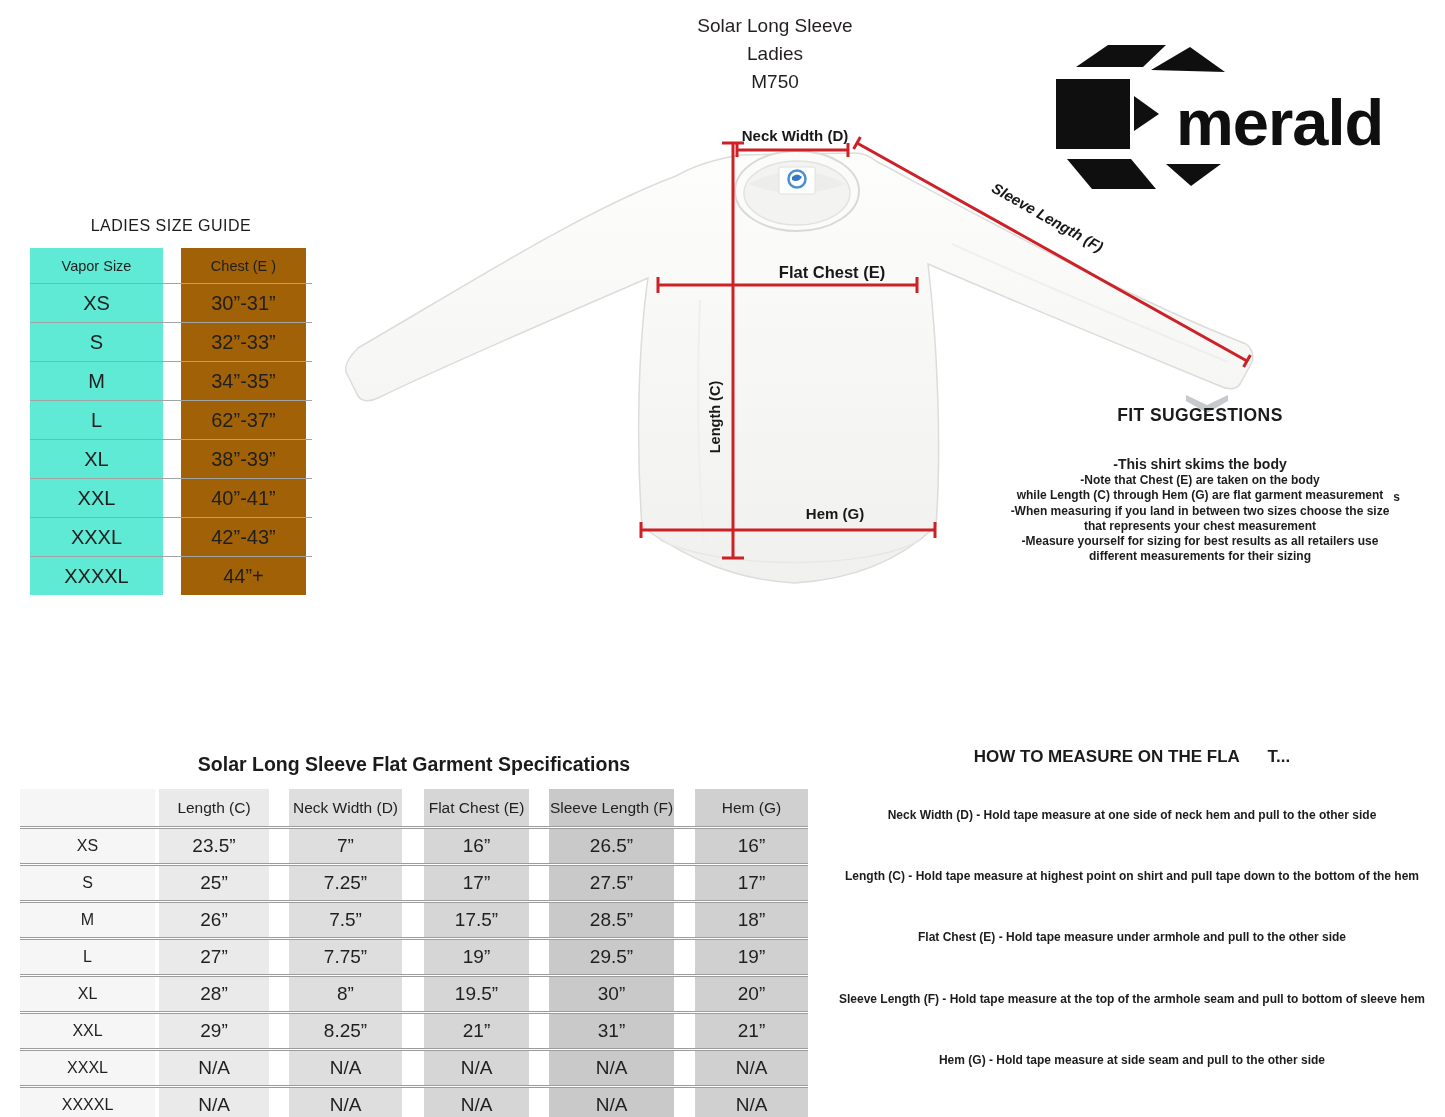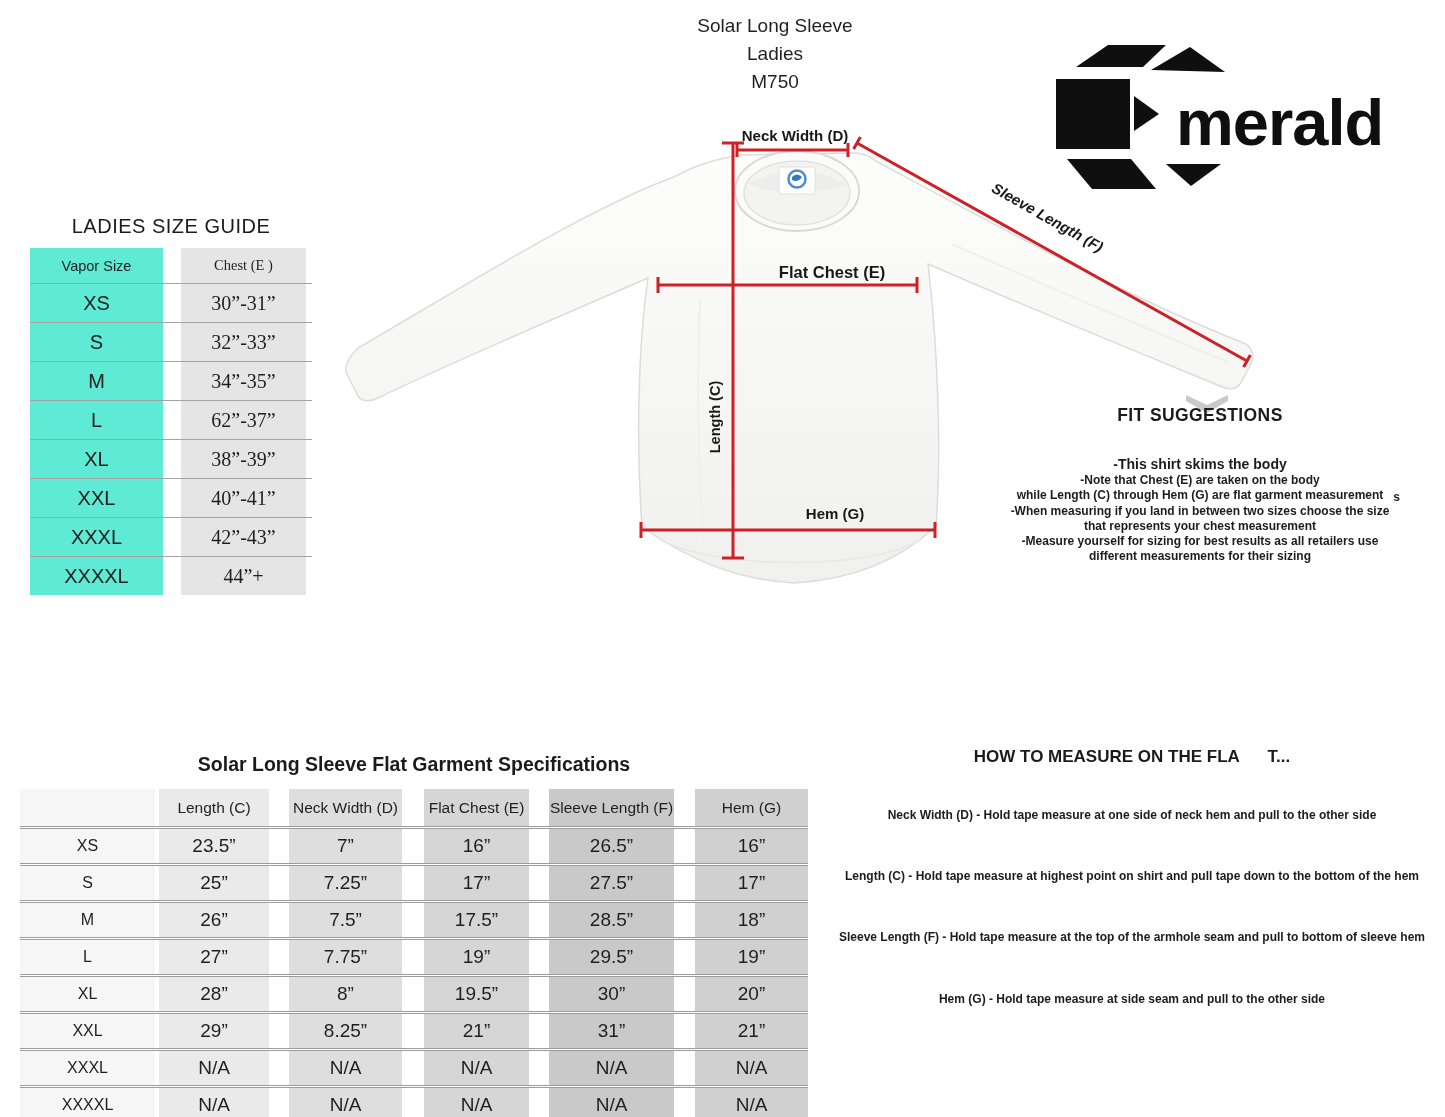--- a/index.html
+++ b/index.html
@@ -4,27 +4,27 @@
 <style>
   html,body{margin:0;padding:0;background:#ffffff;}
   body{width:1445px;height:1117px;position:relative;font-family:"Liberation Sans",sans-serif;color:#1f1f1f;overflow:hidden;}
   .abs{position:absolute;}
 
   
   .doc-title{left:580px;top:12px;width:390px;text-align:center;font-size:19px;line-height:28px;color:#231f20;}
 
   
   .size-guide{left:30px;top:213px;width:282px;}
-  .sg-title{font-size:20px;letter-spacing:.5px;text-align:center;line-height:26px;margin-bottom:9px;color:#1b1b1b;}
+  .sg-title{font-size:16px;letter-spacing:.5px;text-align:center;line-height:26px;margin-bottom:9px;color:#1b1b1b;}
   .sg-row{display:grid;grid-template-columns:133px 18px 125px;height:38px;}
   .sg-row.header{height:35px;}
   .sg-row + .sg-row{border-top:1px solid #a3a3a3;}
   .sg-cell{display:flex;align-items:center;justify-content:center;font-size:20px;white-space:pre;}
   .sg-a{grid-column:1;background:#5eead4;}
-  .sg-b{grid-column:3;background:#e5e5e5;font-family:Liberation Serif, serif;}
+  .sg-b{grid-column:3;background:#a16207;}
   .sg-row.header .sg-cell{font-size:14.5px;}
 
   
   .fit{left:1000px;top:404px;width:400px;text-align:center;}
   .fit-heading{font-size:17.5px;font-weight:600;letter-spacing:.4px;line-height:22px;margin-bottom:29px;color:#1b1b1b;}
   .fit-line{font-size:12px;font-weight:600;line-height:15.3px;color:#1c1c1c;}
   .fit-line.big{font-size:14px;line-height:18px;}
   .fit-stray{position:absolute;top:86px;right:0;font-size:12px;font-weight:600;}
 
   
@@ -43,21 +43,21 @@
   .spec-row.header .sc{font-size:15.5px;}
 
   
   .howto{left:832px;top:746px;width:600px;text-align:center;}
   .howto-heading{font-size:17px;font-weight:600;line-height:21px;white-space:pre;color:#1b1b1b;}
   .howto-item{font-size:12px;font-weight:600;line-height:15px;color:#1c1c1c;}
   .howto-item:nth-of-type(2){margin-top:41px;}
   .howto-item:nth-of-type(3){margin-top:46px;}
   .howto-item:nth-of-type(4){margin-top:46px;}
   .howto-item:nth-of-type(5){margin-top:47px;}
-  .howto-item:nth-of-type(6){margin-top:32px;}
+  .howto-item:nth-of-type(6){margin-top:46px;}
 
   svg text{font-family:"Liberation Sans",sans-serif;}
 </style>
 </head>
 <body>
 
 <div class="abs doc-title">
   <div>Solar Long Sleeve</div>
   <div>Ladies</div>
   <div>M750</div>
@@ -270,15 +270,16 @@
     <div class="sc c4">N/A</div>
     <div class="sc c5">N/A</div>
     <div class="sc c6">N/A</div>
   </div>
 </div>
 
 <div class="abs howto">
   <div class="howto-heading">HOW TO MEASURE ON THE FLA      T...</div>
   <div class="howto-item">Neck Width (D) - Hold tape measure at one side of neck hem and pull to the other side</div>
   <div class="howto-item">Length (C) - Hold tape measure at highest point on shirt and pull tape down to the bottom of the hem</div>
+  <div class="howto-item">Flat Chest (E) - Hold tape measure under armhole and pull to the other side</div>
   <div class="howto-item">Sleeve Length (F) - Hold tape measure at the top of the armhole seam and pull to bottom of sleeve hem</div>
   <div class="howto-item">Hem (G) - Hold tape measure at side seam and pull to the other side</div>
 </div>
 
 </body></html>

